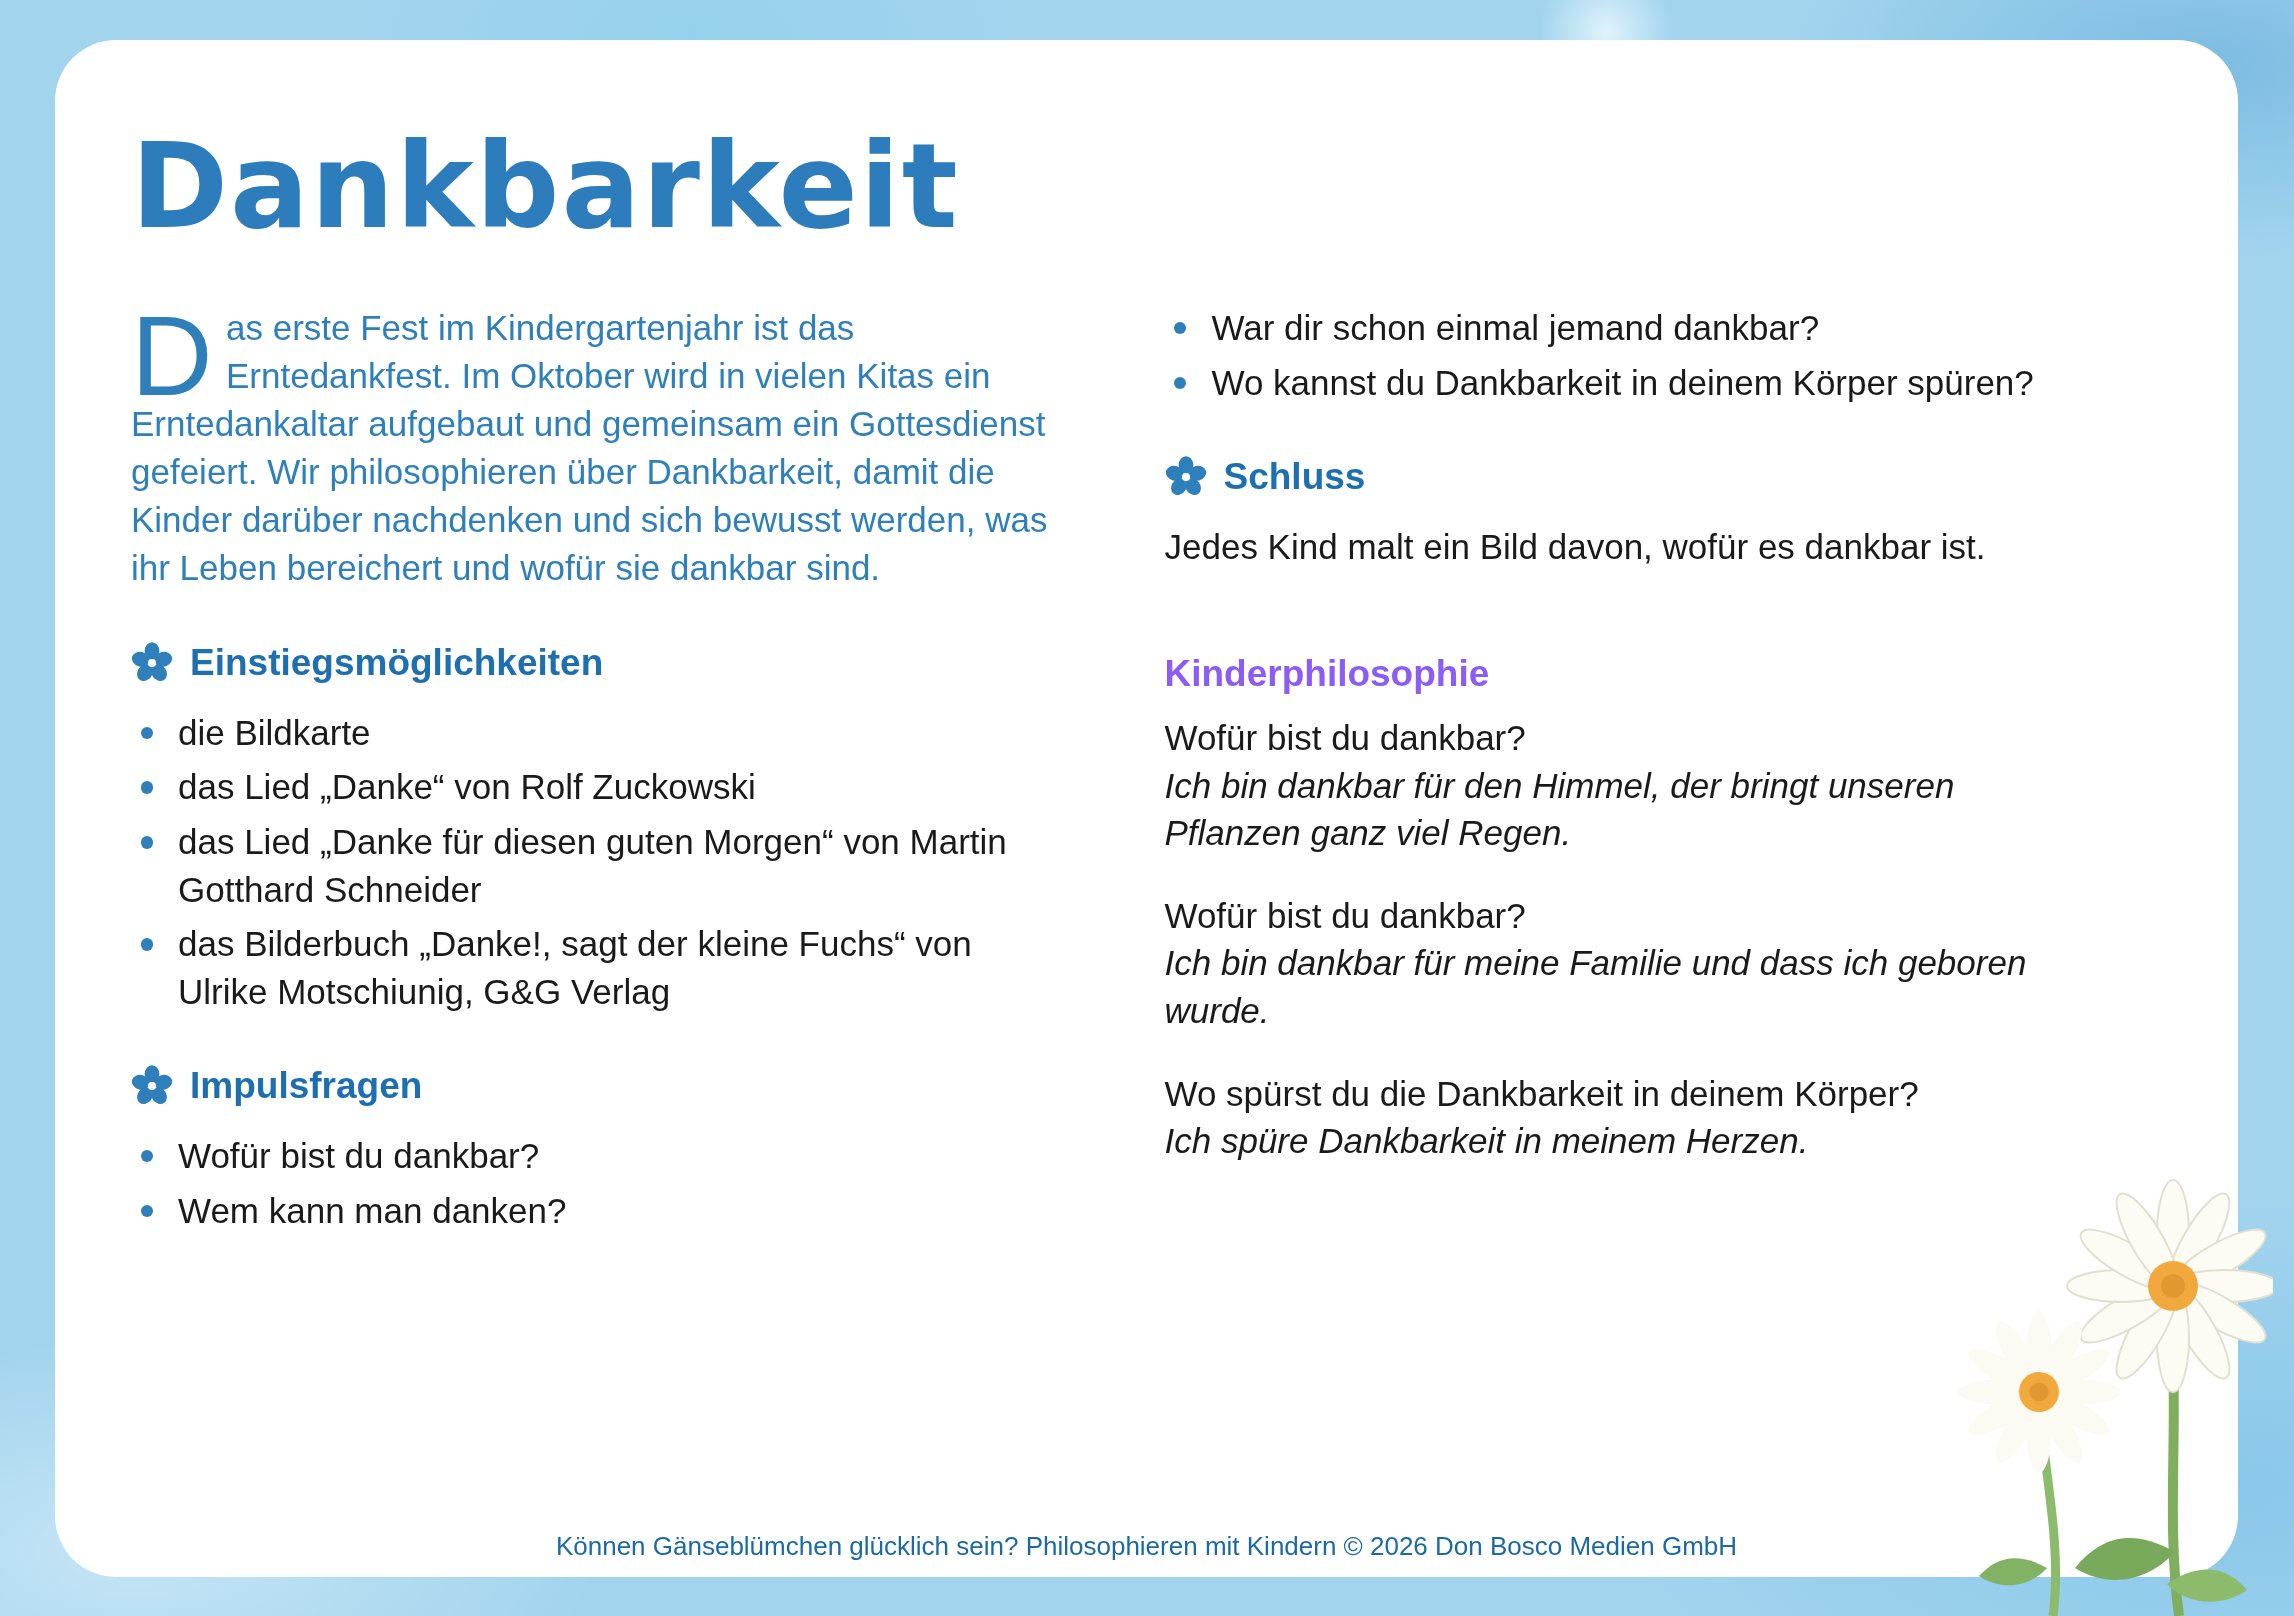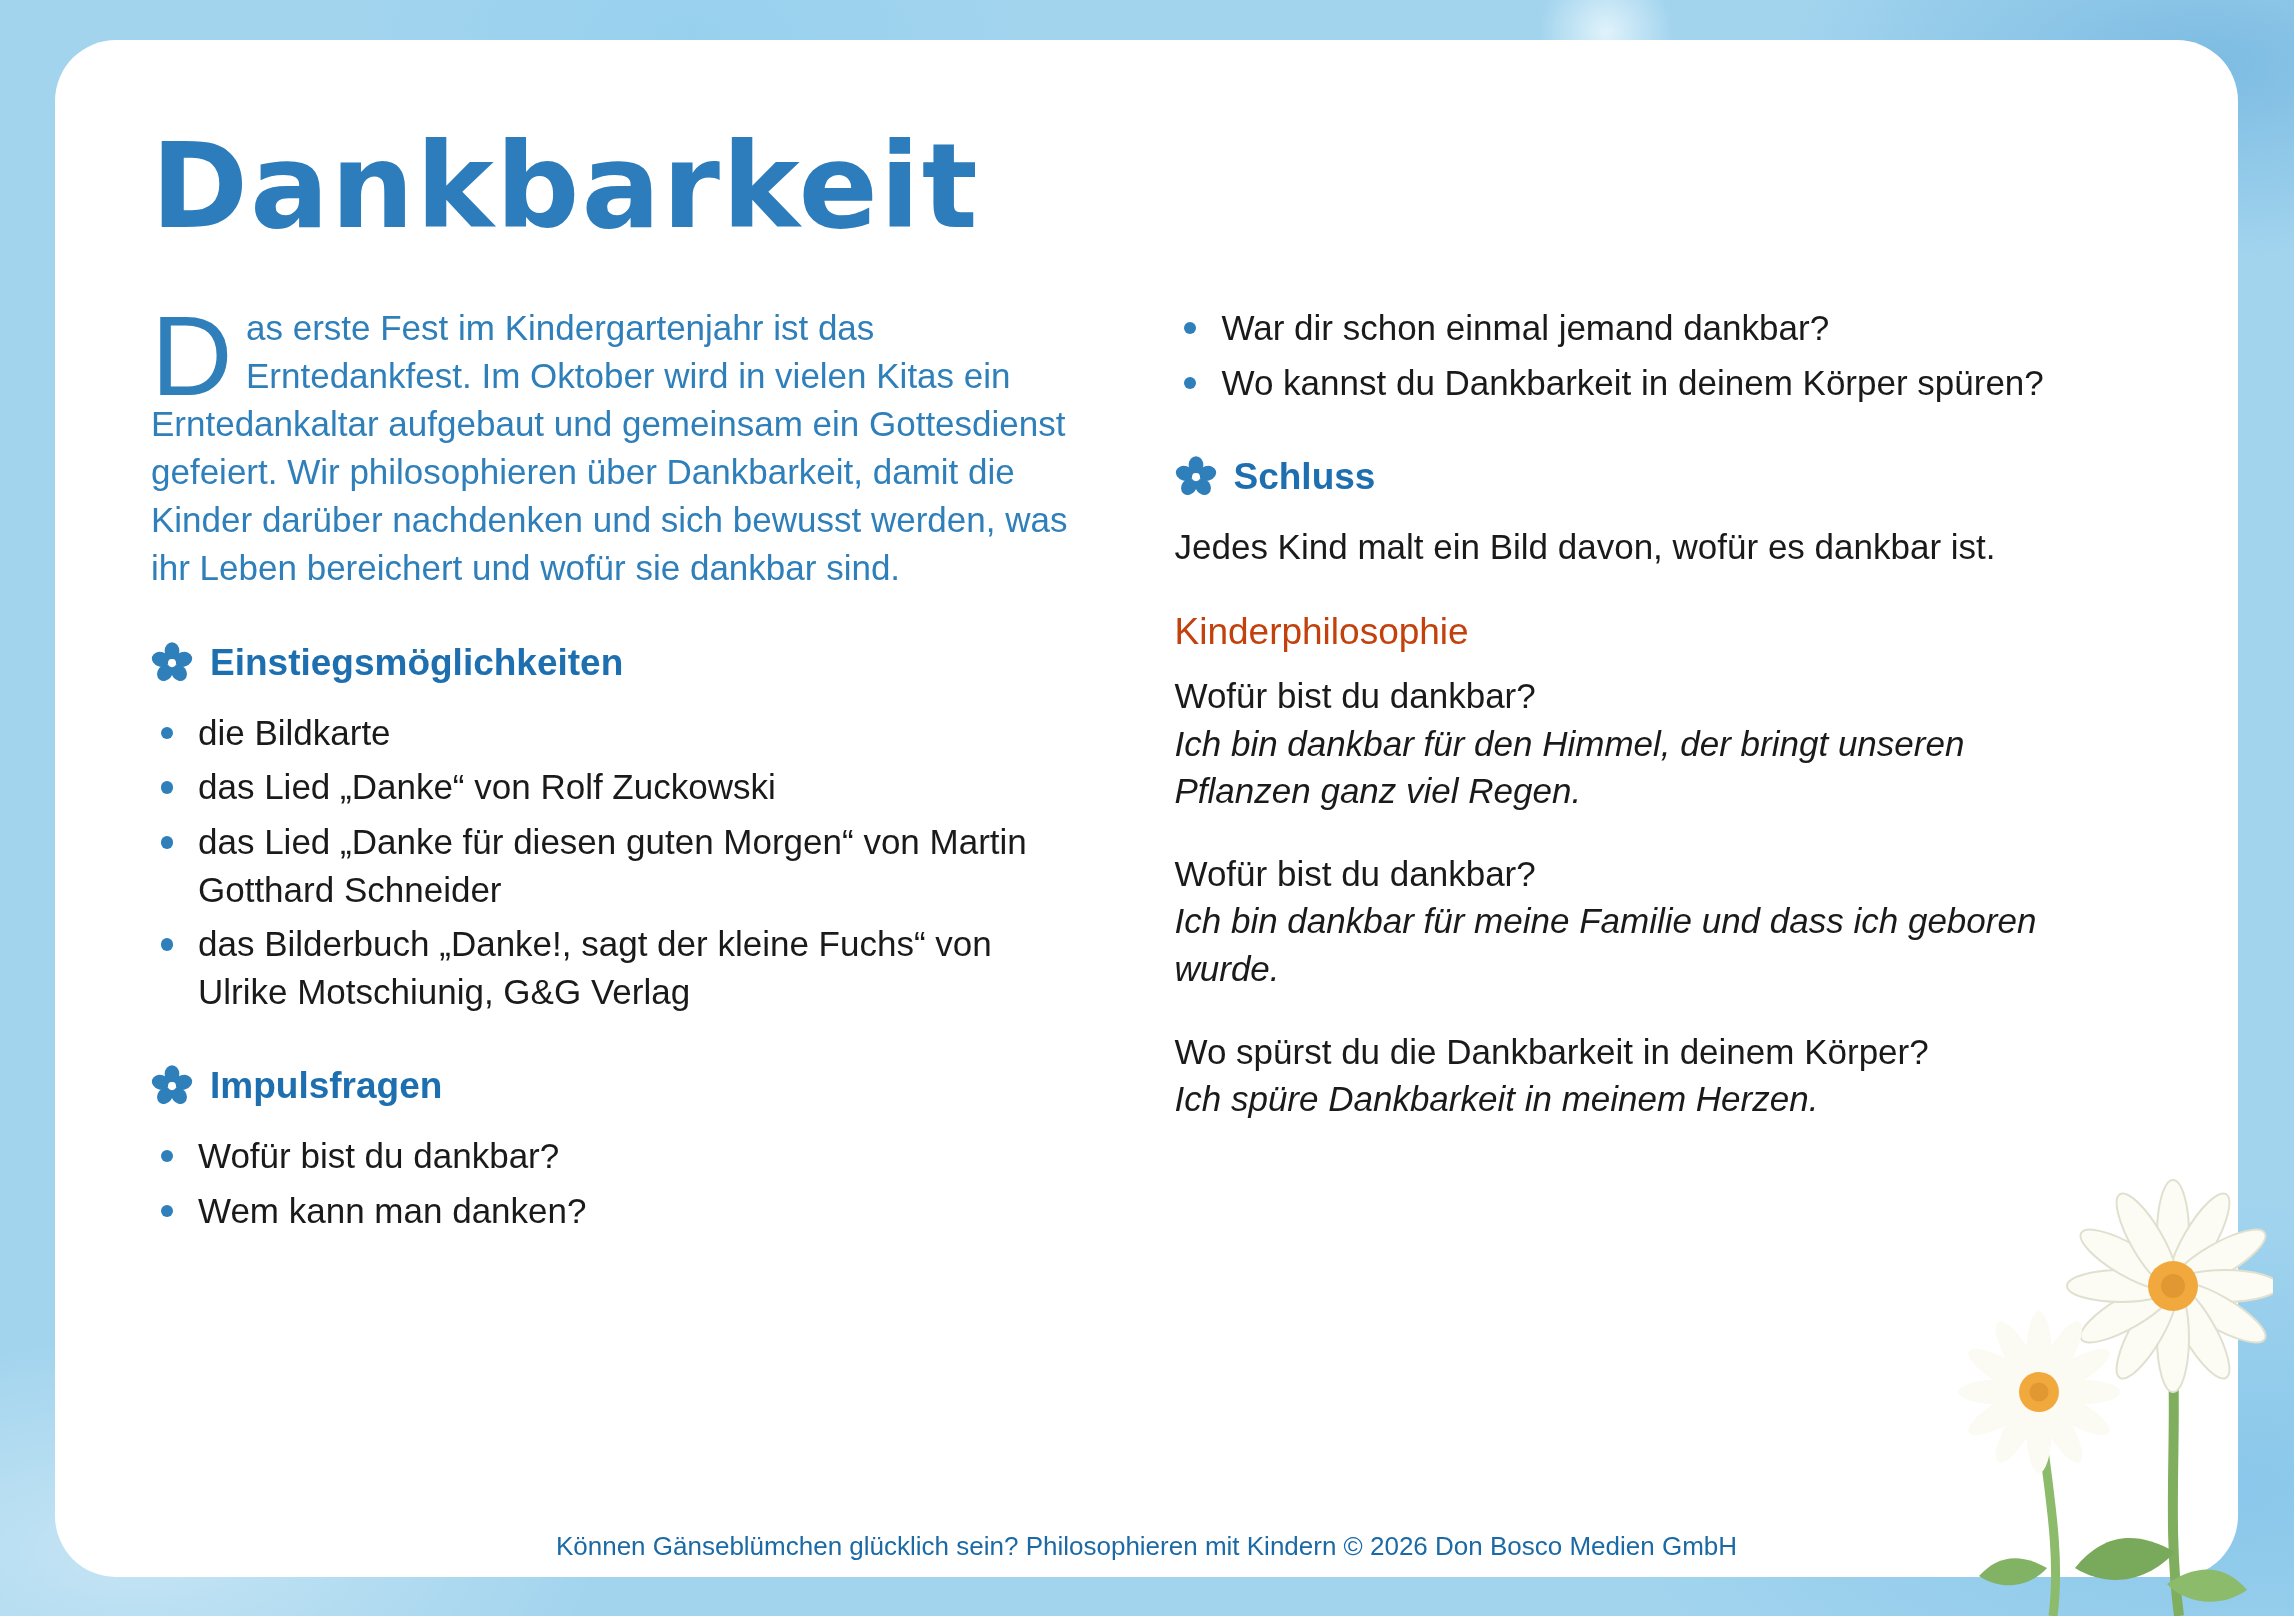--- a/index.html
+++ b/index.html
@@ -15,21 +15,21 @@
       radial-gradient(ellipse 860px 401px at 97% 92%, rgba(132,196,233,0.8), transparent 72%),
       radial-gradient(ellipse 478px 210px at 30% 2%, rgba(150,208,238,0.9), transparent 70%),
       #a2d4ee;
   }
   .card {
     position: absolute;
     left: 55px; top: 40px;
     width: 2183px; height: 1537px;
     background: #ffffff;
     border-radius: 61px;
-    padding: 88px 143px 0 96px;
+    padding: 88px 143px 0 76px;
   }
   .page-title {
     font-family: "DejaVu Sans", sans-serif;
     font-size: 117px;
     font-weight: bold;
     letter-spacing: 1.9px;
     color: #2d7dbd;
     line-height: 1.0;
   }
   .columns { display: flex; gap: 103px; margin-top: 59px; }
@@ -77,23 +77,23 @@
     border-radius: 50%;
     background: #2e7fba;
     margin: 18px 25px 0 9.6px;
     flex: 0 0 auto;
   }
 
   .plain-text { font-size: 35px; line-height: 1.35; color: #1a1a1a; margin-top: 10px; }
 
   .kp-heading {
     font-size: 37px;
-    font-weight: normal;
-    color: #c2410c;
-    margin-top: 41px;
+    font-weight: bold;
+    color: #8b5cf6;
+    margin-top: 83px;
   }
   .qa-block { margin-top: 36px; }
   .qa-block.first { margin-top: 19px; }
   .qa-question { font-size: 35px; line-height: 1.35; color: #1a1a1a; }
   .qa-answer { font-size: 35px; line-height: 1.35; color: #1a1a1a; font-style: italic; }
 
   .footer-credit {
     position: absolute;
     left: 0; right: 0; bottom: 15.3px;
     text-align: center;

